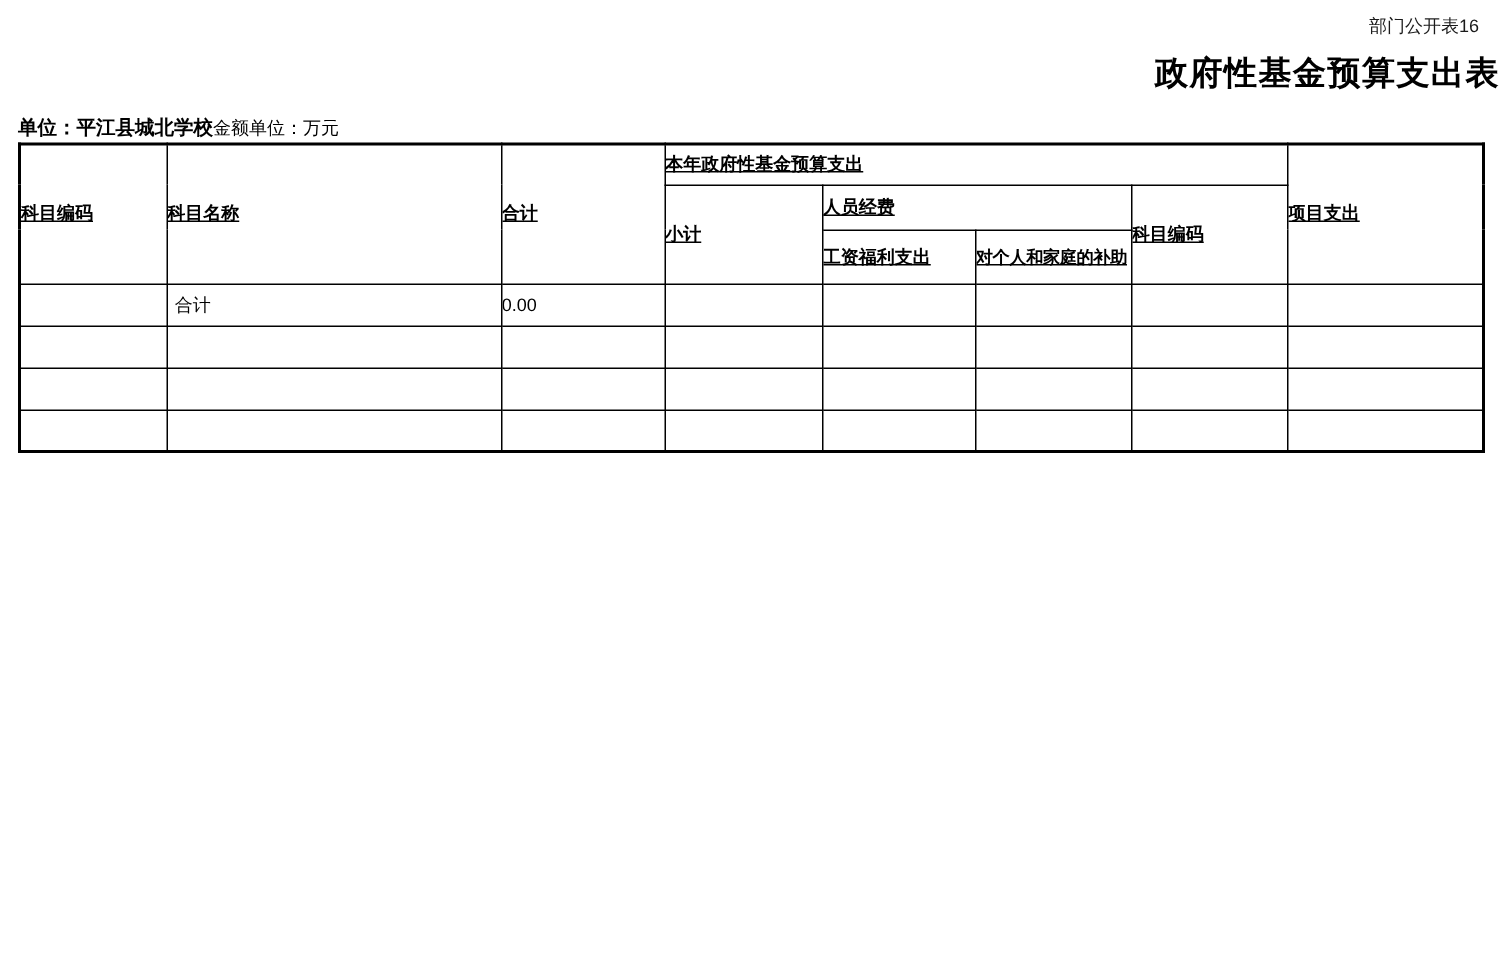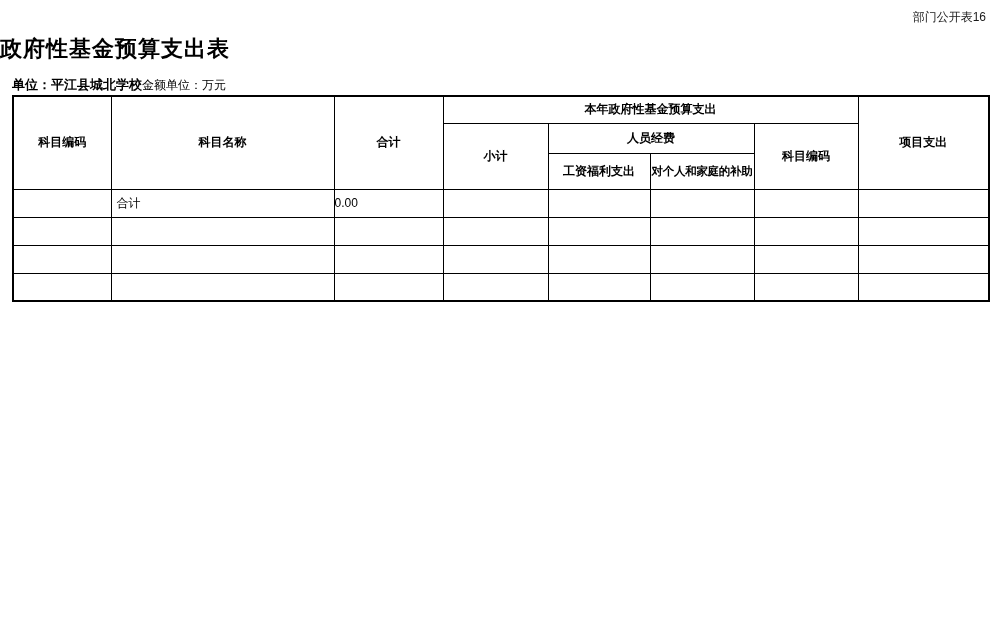--- a/index.html
+++ b/index.html
@@ -21,21 +21,21 @@
     top: 9px;
     right: 14px;
     font-size: 12px;
     color: #1a1a1a;
   }
   .doc-title {
     position: absolute;
     top: 34px;
     left: 0;
     width: 100%;
-    text-align: left;
+    text-align: right;
     font-size: 22px;
     font-weight: bold;
     letter-spacing: 1px;
   }
   .meta-row {
     position: absolute;
     top: 76px;
     left: 12px;
     width: 976px;
     display: flex;
@@ -60,22 +60,23 @@
     border: 2px solid #000;
   }
   table.budget th, table.budget td {
     border: 1px solid #000;
     padding: 0;
     overflow: hidden;
   }
   table.budget th {
     font-size: 12px;
     font-weight: bold;
-    text-align: center;
+    text-align: left;
     white-space: nowrap;
+    text-decoration: underline;
   }
   table.budget th.th-tight { font-size: 11.5px; letter-spacing: -0.3px; }
   table.budget td {
     font-size: 12px;
     font-weight: normal;
     text-align: center;
   }
   table.budget td.cell-left  { text-align: left;  padding-left: 5px; }
   table.budget td.cell-right { text-align: left; padding-right: 7px; }
   tr.hrow1 { height: 27px; }

